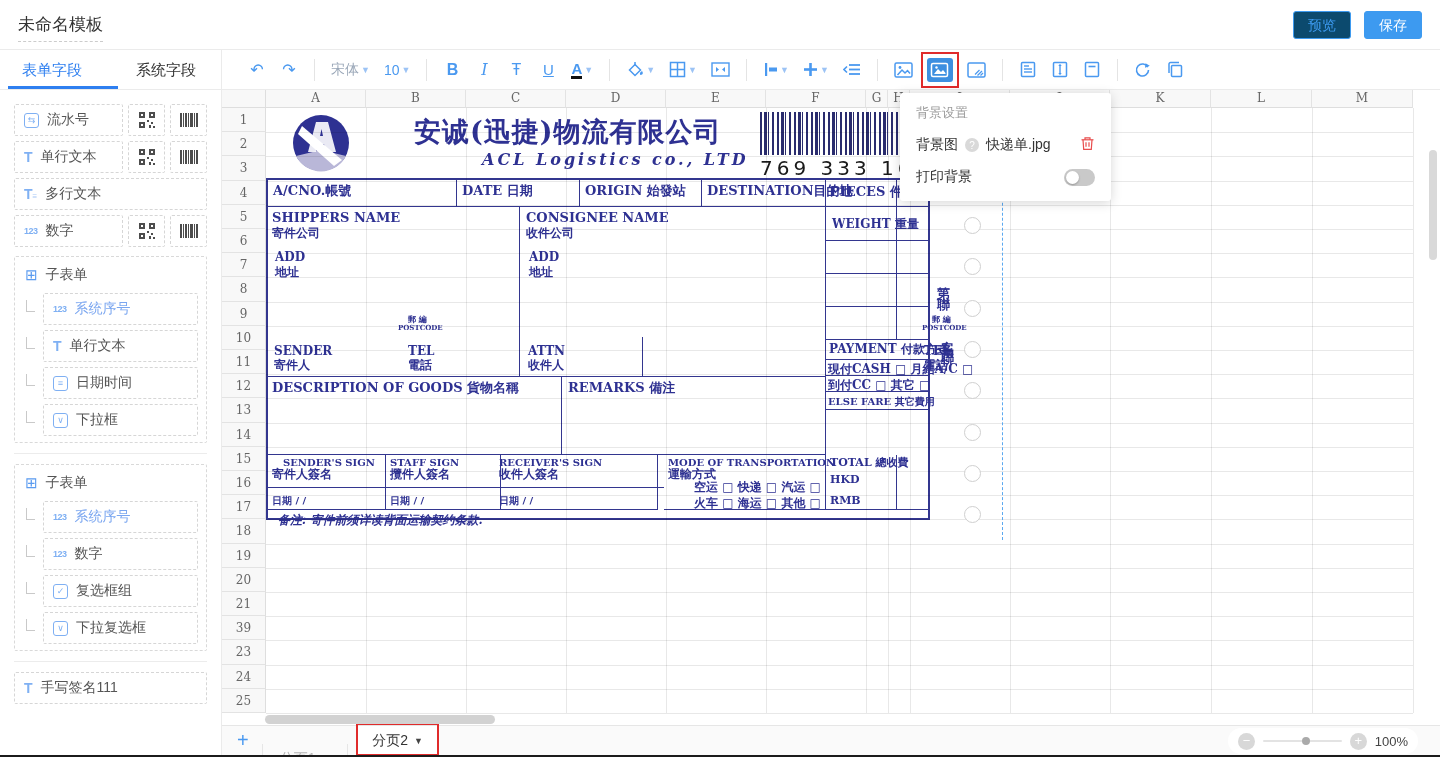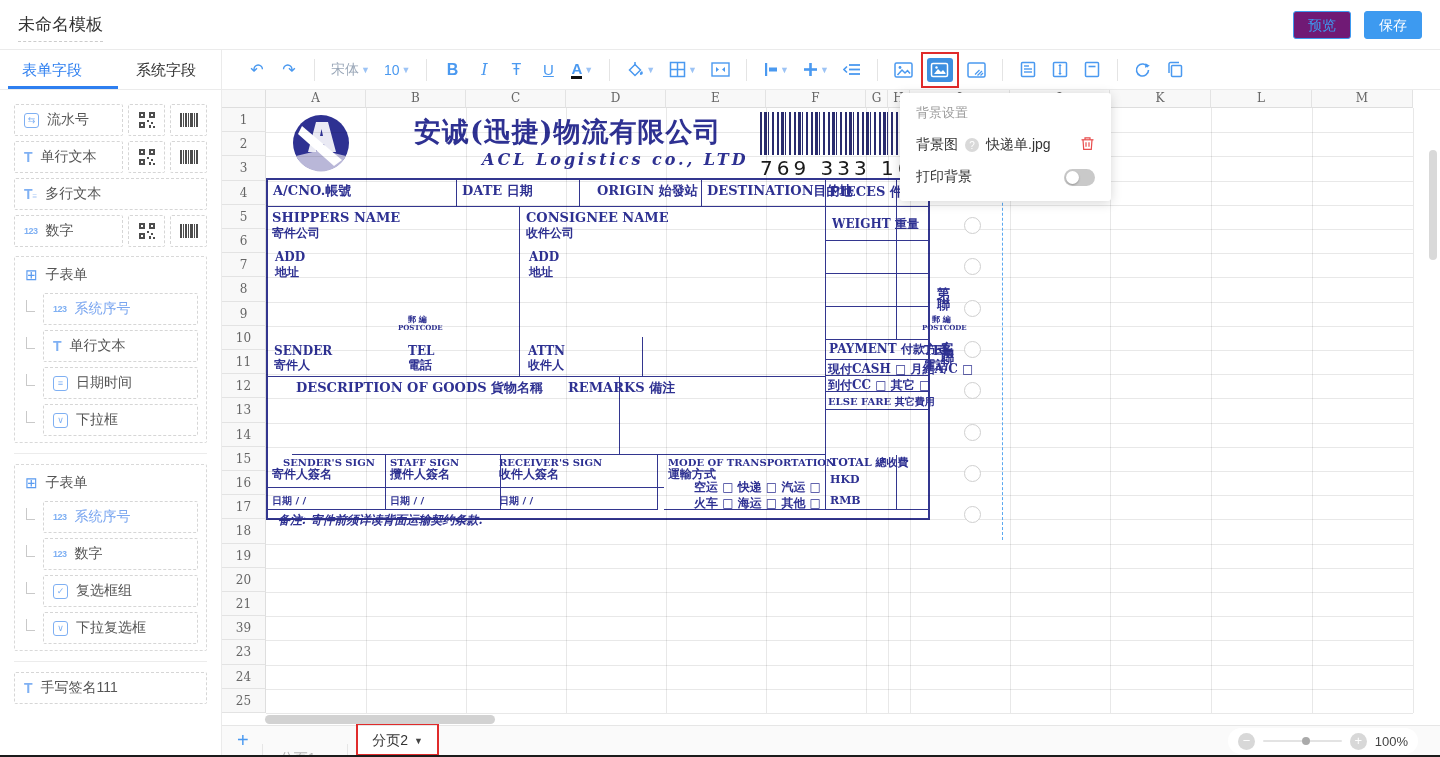--- a/index.html
+++ b/index.html
@@ -4,21 +4,21 @@
 <style>
   * { margin:0; padding:0; box-sizing:border-box; }
   body { font-family:"Liberation Sans",sans-serif; background:#fff; }
   #app { position:relative; width:1440px; height:757px; background:#fff; overflow:hidden; }
 
   
   .topbar { position:absolute; top:0; left:0; right:0; height:50px; background:#fff; border-bottom:1px solid #ebebeb; }
   .doc-title { position:absolute; left:18px; top:13px; font-size:17px; color:#333; padding-bottom:5px; border-bottom:1px dashed #ccc; }
   .top-actions { position:absolute; right:18px; top:11px; display:flex; gap:13px; }
   .btn { font-size:14px; border-radius:3px; padding:6px 14px; cursor:pointer; line-height:1; }
-  .btn-outline { border:1px solid #3d9af0; color:#3d9af0; background:#701a75; }
+  .btn-outline { border:1px solid #3d9af0; color:#3d9af0; background:#0c4a6e; }
   .btn-solid { border:1px solid #3d9af0; background:#3d9af0; color:#fff; }
 
   
   .tabsrow { position:absolute; top:50px; left:0; width:222px; height:40px; border-bottom:1px solid #ebebeb; border-right:1px solid #ebebeb; background:#fff; }
   .tab { position:absolute; top:0; height:39px; line-height:39px; font-size:15px; cursor:pointer; }
   .tab-active { left:22px; color:#2e7ff0; }
   .tab-idle { left:136px; color:#333; }
   .tab-underline { position:absolute; left:8px; bottom:0; width:110px; height:3px; background:#2e7ff0; }
 
   .toolbar { position:absolute; top:50px; left:222px; right:0; height:40px; border-bottom:1px solid #ebebeb; background:#fff; display:flex; align-items:center; padding-left:26px; gap:14px; }
@@ -509,21 +509,21 @@
 
       <div class="ftable">
 
         <div class="fcell bR bB" style="left:0;top:0;width:189px;height:27px;">
             <span class="flab f13" style="left:5px;top:4px;">A/CNO.帳號</span>
           </div>
         <div class="fcell bR bB" style="left:189px;top:0;width:123px;height:27px;">
             <span class="flab f13" style="left:5px;top:4px;">DATE 日期</span>
           </div>
         <div class="fcell bR bB" style="left:312px;top:0;width:122px;height:27px;">
-            <span class="flab f13" style="left:5px;top:4px;margin-left:12px;">ORIGIN 始發站</span>
+            <span class="flab f13" style="left:5px;top:4px;">ORIGIN 始發站</span>
           </div>
         <div class="fcell bR bB" style="left:434px;top:0;width:124px;height:27px;">
             <span class="flab f13" style="left:5px;top:4px;">DESTINATION目的地</span>
           </div>
         <div class="fcell bB" style="left:558px;top:0;width:104px;height:27px;">
             <span class="flab f13" style="left:4px;top:5px;">PIECES 件數</span>
           </div>
 
         <div class="fcell bR bB" style="left:0;top:27px;width:252px;height:170px;">
           <span class="flab f13" style="left:4px;top:4px;">SHIPPERS NAME</span>
@@ -565,21 +565,21 @@
           </div>
         <div class="fcell bB" style="left:558px;top:196px;width:104px;height:16px;">
             <span class="flab f9" style="left:2px;top:3px;">到付CC □    其它 □</span>
           </div>
         <div class="fcell bB" style="left:558px;top:212px;width:104px;height:18px;">
             <span class="flab f10" style="left:2px;top:4px;">ELSE FARE 其它費用</span>
           </div>
         <div class="fcell" style="left:558px;top:230px;width:104px;height:42px;"></div>
         <div class="fcell bL" style="left:628px;top:0;width:1px;height:160px;"></div>
 
-        <div class="fcell bR bB" style="left:0;top:197px;width:328px;height:78px;margin-left:24px;">
+        <div class="fcell bR bB" style="left:0;top:197px;width:294px;height:78px;">
             <span class="flab f13" style="left:4px;top:4px;">DESCRIPTION OF GOODS 貨物名稱</span>
           </div>
         <div class="fcell bR bB" style="left:294px;top:197px;width:264px;height:78px;">
             <span class="flab f13" style="left:6px;top:4px;">REMARKS 備注</span>
           </div>
 
         <div class="fcell bR bB" style="left:0;top:275px;width:118px;height:55px;">
           <span class="flab f10" style="left:15px;top:2px;">SENDER'S SIGN</span>
           <span class="flab f9" style="left:4px;top:13px;">寄件人簽名</span>
           <span class="flab f10" style="left:4px;top:40px;">日期      /       /</span>

